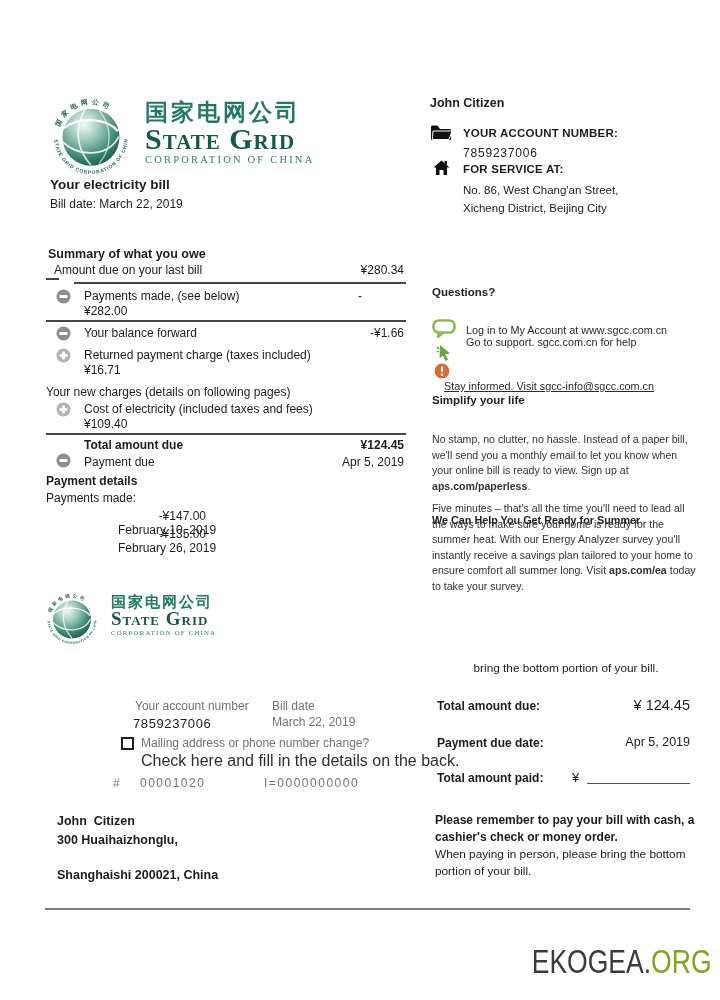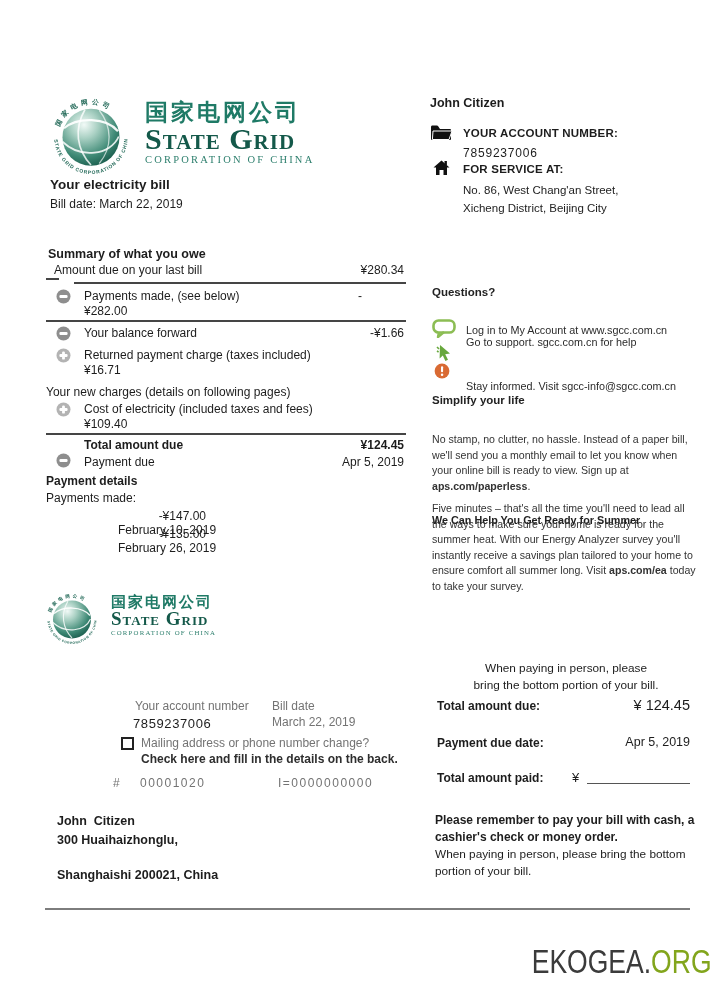--- a/index.html
+++ b/index.html
@@ -46,21 +46,21 @@
   
   .aside-h { font-weight:bold; font-size:11.5px; color:#222; }
   .aside-link { font-size:10.8px; color:#2b2b2b; }
   .aside-p { font-size:10.6px; line-height:15.5px; color:#333; text-align:left; }
   .aside-p .lnk { font-weight:bold; }
 
   
   .stub-label { font-size:12px; color:#737373; }
   .stub-value { font-size:13px; letter-spacing:.6px; }
   .checkbox { position:absolute; width:13px; height:13px; border:2.2px solid #222; background:#fff; }
-  .hint { font-size:12px; font-weight:bold; color:#2e2e2e; }
+  .hint { font-size:16px; font-weight:normal; color:#2e2e2e; }
   .mono-ish { letter-spacing:1.5px; }
   .mail-line { font-weight:bold; font-size:12.5px; line-height:19px; white-space:pre; }
   .remit-note { text-align:center; font-size:11.8px; line-height:17px; color:#1c1c1c; }
   .remit-label { font-weight:bold; font-size:12px; }
   .remit-value { text-align:right; }
   .paid-line { position:absolute; border-bottom:1.4px solid #555; }
   .reminder-b { font-weight:bold; font-size:12px; line-height:16.5px; }
   .reminder-n { font-size:11.8px; line-height:16.5px; }
 
   .bottom-rule { position:absolute; left:45px; top:908px; width:645px; height:2px; background:#7d7d7d; }
@@ -205,21 +205,21 @@
     <path d="M4,1 L14,9.5 L9.2,10.3 L12,15.8 L9.4,17 L6.8,11.5 L3.6,14.6 Z" fill="#68a83d"></path>
     <path d="M1,3 L3,5 M1,7 L2.6,8" stroke="#68a83d" stroke-width="1.6"></path>
   </svg>
   <div class="abs aside-link" style="left:466px; top:336px;">Go to support. sgcc.com.cn for help</div>
 
   <svg class="abs" style="left:434px; top:363px;" width="16" height="16" viewBox="0 0 16 16">
     <circle cx="8" cy="8" r="7.4" fill="#d96a33"></circle>
     <rect x="7" y="3.2" width="2.1" height="6" rx="1" fill="#fff"></rect>
     <circle cx="8.05" cy="11.7" r="1.25" fill="#fff"></circle>
   </svg>
-  <div class="abs aside-link" style="left:466px; top:380px;">Stay informed. Visit sgcc-info@sgcc.com.cn</div>
+  <div class="abs aside-link" style="left:444px; top:380px;text-decoration:underline;">Stay informed. Visit sgcc-info@sgcc.com.cn</div>
 
   <div class="abs aside-h" style="left:432px; top:394px;">Simplify your life</div>
 
   <p class="abs aside-p" style="left:432px; top:432px; width:266px;"><span>No stamp, no clutter, no hassle. Instead of a paper bill, we'll send you a monthly email to let you know when your online bill is ready to view. Sign up at </span><span class="lnk">aps.com/paperless</span><span>.</span></p>
 
   <div class="abs aside-h" style="left:432px; top:481px; font-size:10.8px;margin-top:33px;">We Can Help You Get Ready for Summer</div>
 
   <p class="abs aside-p" style="left:432px; top:501px; width:266px;"><span>Five minutes – that's all the time you'll need to lead all the ways to make sure your home is ready for the summer heat. With our Energy Analyzer survey you'll instantly receive a savings plan tailored to your home to ensure comfort all summer long. Visit </span><span class="lnk">aps.com/ea</span><span> today to take your survey.</span></p>
 
   <div class="logo logo--sm" style="left:42px; top:588px;">
@@ -256,28 +256,27 @@
   <div class="abs stub-value" style="left:133px; top:716px;">7859237006</div>
   <div class="abs stub-label" style="left:272px; top:699px;">Bill date</div>
   <div class="abs stub-label" style="left:272px; top:715px;">March 22, 2019</div>
 
   <div class="checkbox" style="left:121px; top:737px;"></div>
   <div class="abs stub-label" style="left:141px; top:736px;">Mailing address or phone number change?</div>
   <div class="abs hint" style="left:141px; top:752px;">Check here and fill in the details on the back.</div>
 
   <div class="abs stub-label mono-ish" style="left:113px; top:776px;">#</div>
   <div class="abs stub-label mono-ish" style="left:140px; top:776px;">00001020</div>
-  <div class="abs stub-label mono-ish" style="left:278px; top:776px;">I=0000000000</div>
+  <div class="abs stub-label mono-ish" style="left:264px; top:776px;">I=0000000000</div>
 
   <div class="abs mail-line" style="left:57px; top:812px;">John  Citizen</div>
   <div class="abs mail-line" style="left:57px; top:831px;">300 Huaihaizhonglu,</div>
   <div class="abs mail-line" style="left:57px; top:850px;margin-top:16px;">Shanghaishi 200021, China</div>
 
   <div class="abs remit-note" style="left:435px; top:660px; width:262px;">
-    <div>When paying in person, please</div>
     <div>bring the bottom portion of your bill.</div>
   </div>
 
   <div class="abs remit-label" style="left:437px; top:699px;">Total amount due:</div>
   <div class="abs remit-value" style="left:590px; top:697px; width:100px; font-size:14.5px;">¥ 124.45</div>
 
   <div class="abs remit-label" style="left:437px; top:736px;">Payment due date:</div>
   <div class="abs remit-value" style="left:590px; top:735px; width:100px; font-size:12.5px;">Apr 5, 2019</div>
 
   <div class="abs remit-label" style="left:437px; top:771px;">Total amount paid:</div>

